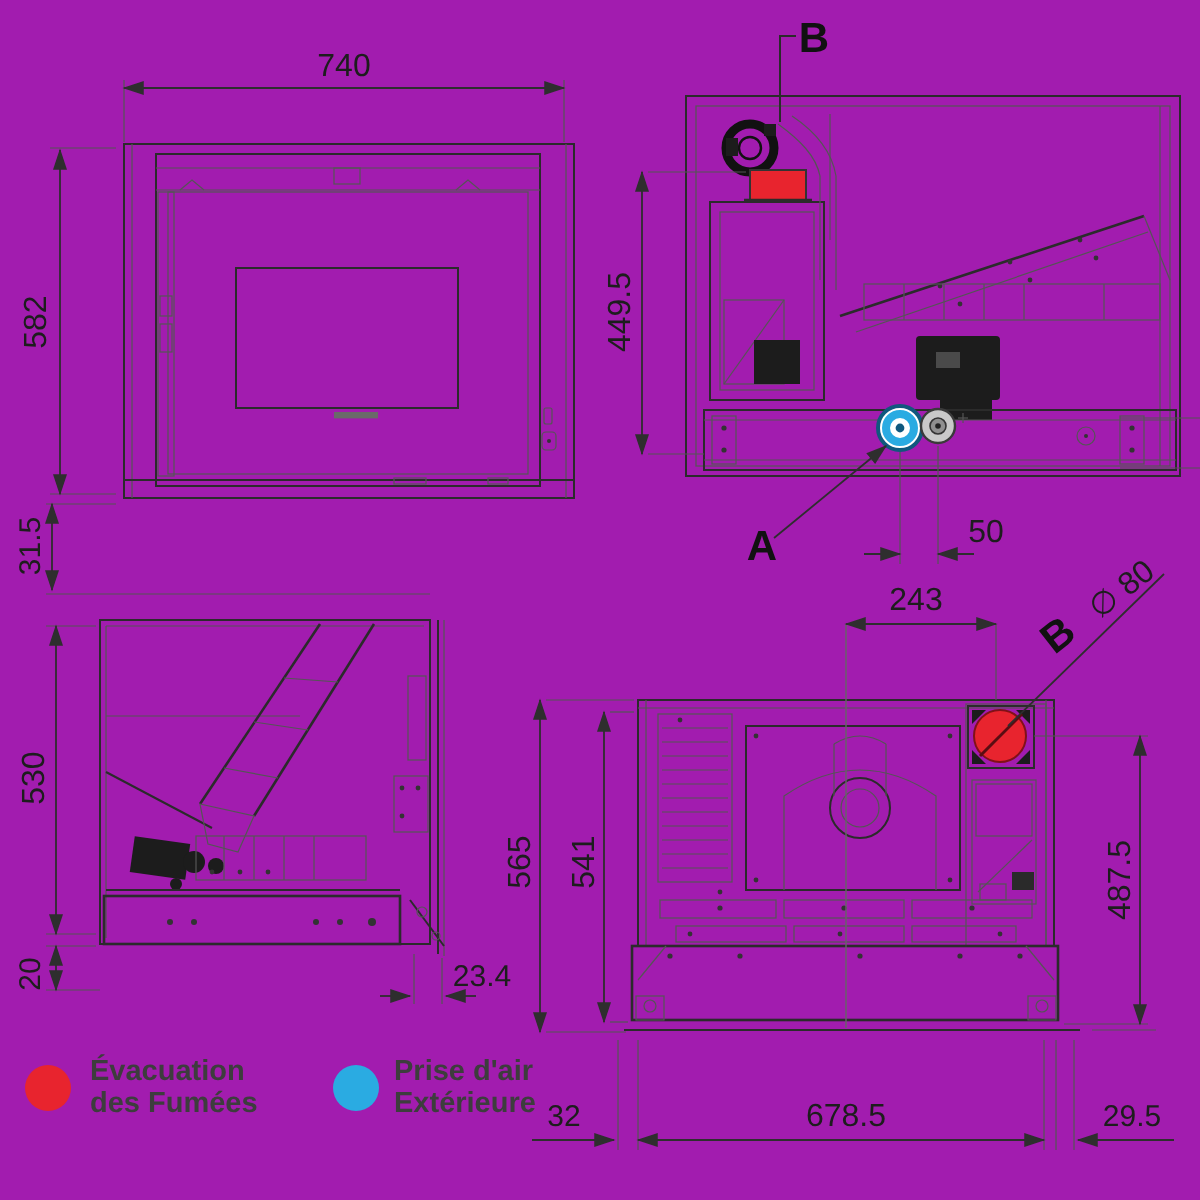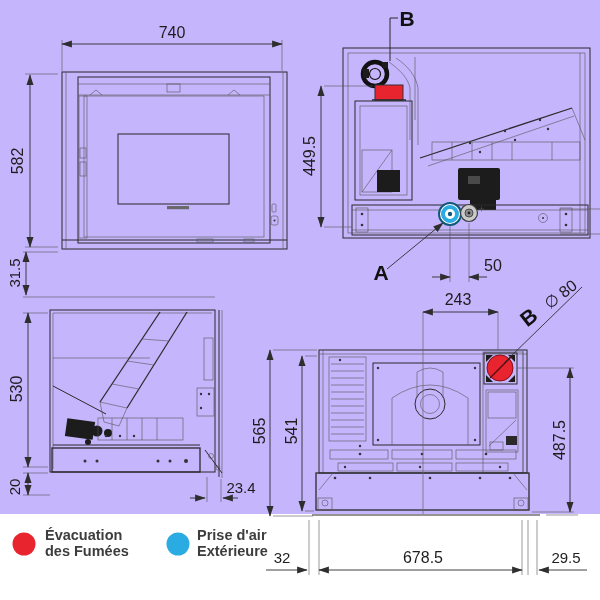--- a/index.html
+++ b/index.html
@@ -1,16 +1,16 @@
 <!DOCTYPE html>
 <html><head>
 <meta charset="utf-8">
 <style>
   html,body{margin:0;padding:0;background:#fff;width:600px;height:600px;overflow:hidden;}
-  #stage{position:relative;width:600px;height:514px;background:#c4b5fd;}
+  #stage{position:relative;width:600px;height:600px;background:#a21caf;}
   svg{display:block;}
   .ln{stroke:#2b2b2b;fill:none;stroke-width:1;}
   .lt{stroke:#555;fill:none;stroke-width:.6;}
   .lm{stroke:#2b2b2b;fill:none;stroke-width:1.3;}
   .dm{stroke:#2e2e2e;fill:none;stroke-width:.9;}
   .dk{fill:#1c1c1c;stroke:none;}
   .dot{fill:#333;stroke:none;}
   text{font-family:"Liberation Sans",sans-serif;}
   .dt{font-size:16px;fill:#1d1d1d;}
   .ds{font-size:15px;fill:#1d1d1d;}

